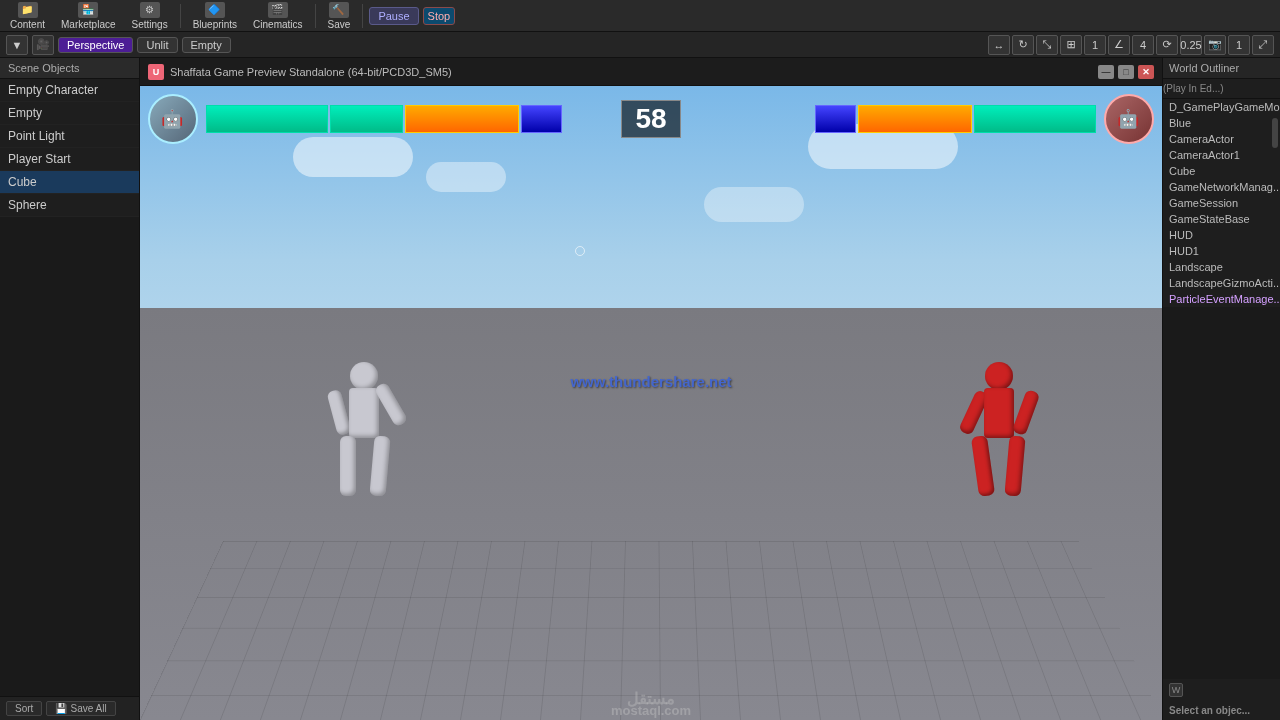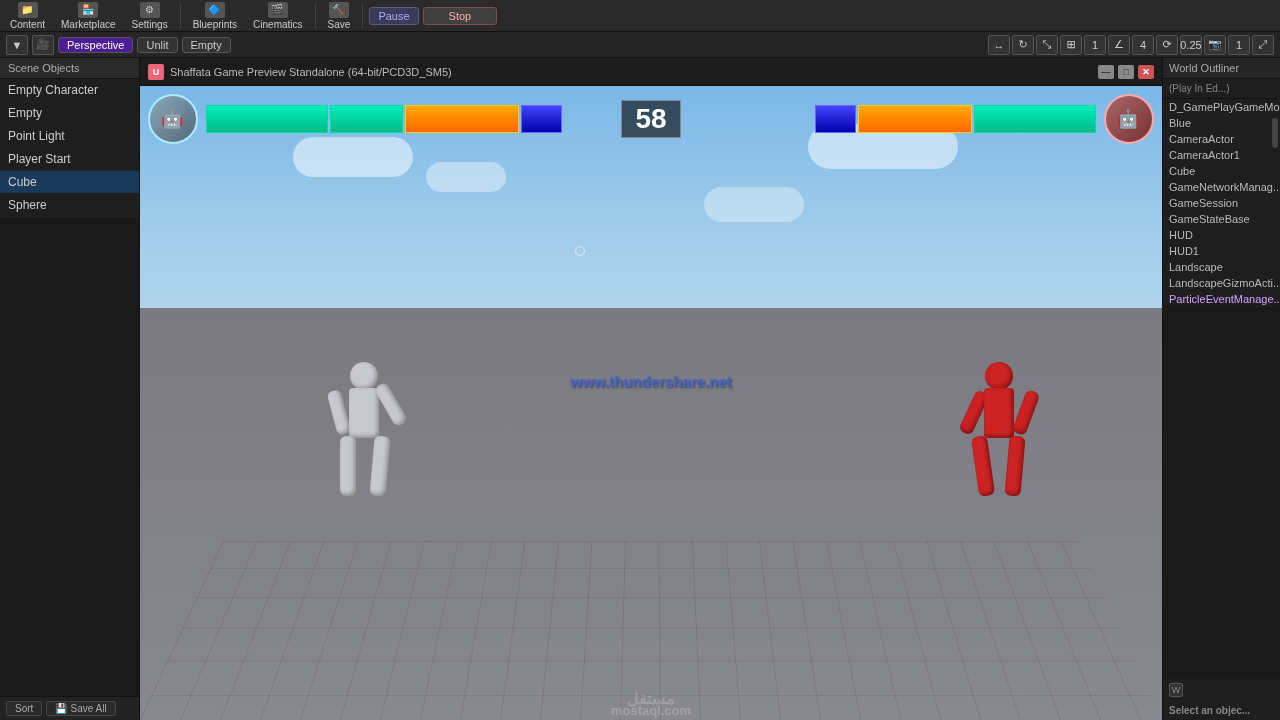--- a/index.html
+++ b/index.html
@@ -44,24 +44,24 @@
       justify-content: center;
       font-size: 10px;
     }
     .toolbar-separator {
       width: 1px;
       height: 24px;
       background: #444;
       margin: 0 2px;
     }
     .stop-btn {
-      background: #404040;
+      background: #0c4a6e;
       border: 1px solid #8a4a4a;
       border-radius: 3px;
-      padding: 2px 25px;
+      padding: 2px 4px;
       color: #ffaeae;
       font-size: 11px;
       cursor: pointer;
     }
     .pause-btn {
       background: #3a3a5a;
       border: 1px solid #5a5a8a;
       border-radius: 3px;
       padding: 2px 8px;
       color: #aeaeff;
@@ -435,21 +435,21 @@
       padding: 2px 6px;
       font-size: 11px;
       color: #bbb;
       cursor: pointer;
     }
     .world-outliner-item.highlight {
       color: #d4a0ff;
     }
 
     #right-play-mode {
-      padding: 4px 6px;
+      padding: 4px 0;
       font-size: 10px;
       color: #888;
       border-bottom: 1px solid #111;
     }
     #right-select-info {
       padding: 4px 6px;
       font-size: 10px;
       color: #888;
       font-weight: bold;
     }

